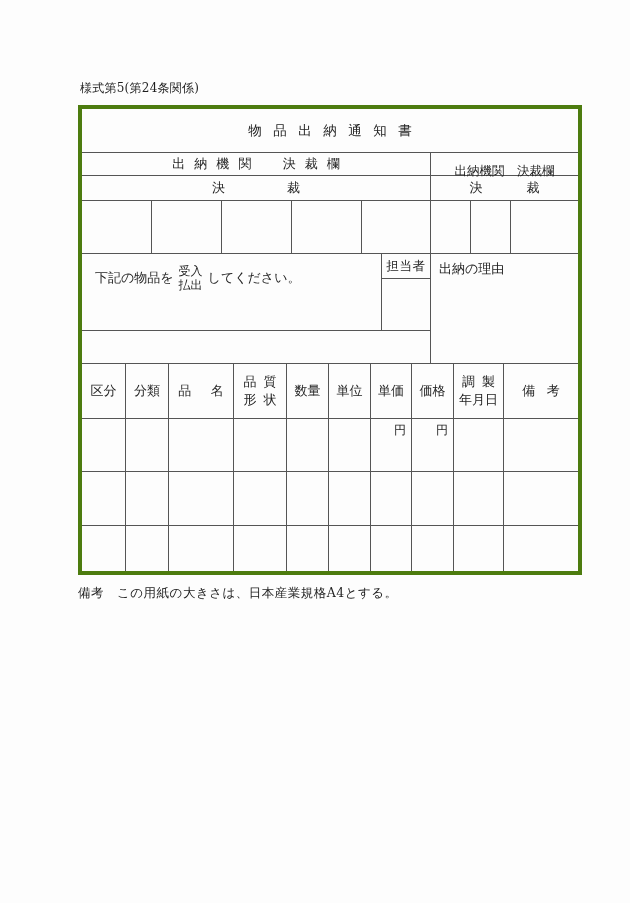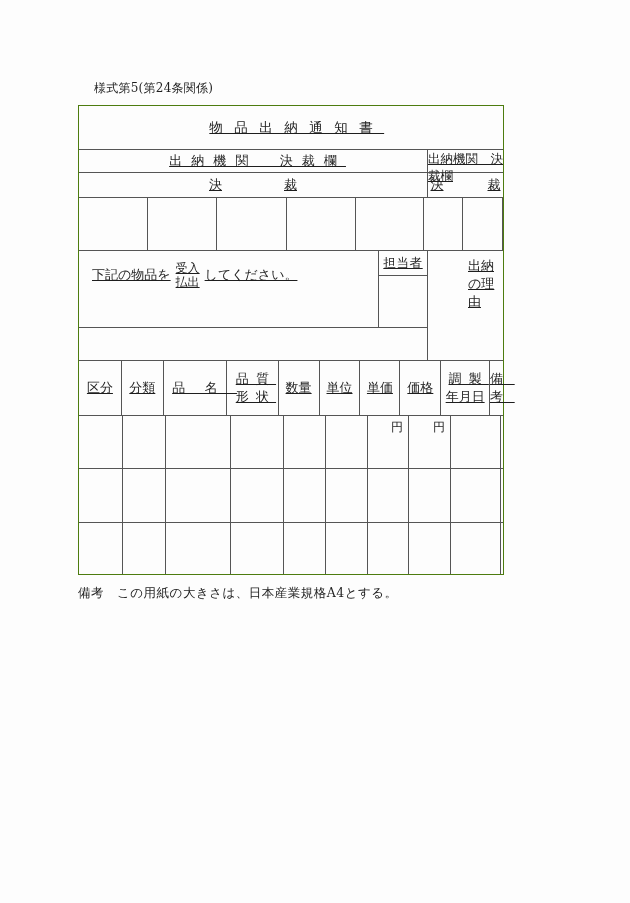--- a/index.html
+++ b/index.html
@@ -8,33 +8,32 @@
     position: relative;
     width: 630px;
     height: 903px;
     background: #fdfdfd;
     font-family: "DejaVu Serif", "Liberation Serif", serif;
     color: #1e1e1e;
     overflow: hidden;
   }
   .form-label {
     position: absolute;
-    left: 94px; top: 80px;
+    left: 80px; top: 80px;
     font-size: 12px;
     letter-spacing: 0.02em;
   }
   .main-table {
     position: absolute;
     left: 78px; top: 105px;
-    width: 426px; height: 470px;
-    border: 1px solid #4d7c0f;
+    width: 504px; height: 470px;
+    border: 4px solid #4d7c0f;
     display: flex;
     flex-direction: column;
     font-size: 13px;
-    text-decoration: underline;
   }
   .bb { border-bottom: 1px solid #555; }
   .br { border-right: 1px solid #555; }
   .row { display: flex; flex-shrink: 0; }
 
   .row-title { height: 44px; display: flex; align-items: center; justify-content: center; }
   .title-text { font-size: 13.5px; letter-spacing: 0.85em; margin-right: -0.85em; }
 
   .row-agency { height: 23px; }
   .agency-left {
@@ -50,21 +49,21 @@
   .row-kessai { height: 25px; }
   .kessai-left { width: 349px; display: flex; align-items: center; justify-content: center; gap: 62px; }
   .kessai-right { flex: 1; display: flex; align-items: center; justify-content: center; gap: 44px; }
 
   .row-approval { height: 53px; }
   .ap-cell { height: 100%; }
   .ap1 { width: 70px; } .ap2 { width: 70px; } .ap3 { width: 70px; } .ap4 { width: 70px; }
   .ap5 { width: 69px; }
   .ap6 { width: 40px; } .ap7 { width: 40px; } .ap8 { flex: 1; }
 
-  .row-middle { height: 110px; gap: 32px; }
+  .row-middle { height: 110px; }
   .mid-left { width: 349px; border-right: 1px solid #555; display: flex; flex-direction: column; }
   .mid-upper { height: 77px; border-bottom: 1px solid #555; display: flex; }
   .msg-cell {
     flex: 1; border-right: 1px solid #555;
     display: flex; align-items: center;
     padding: 0 0 28px 13px;
   }
   .choice-stack {
     display: inline-flex; flex-direction: column;
     font-size: 12px; line-height: 1.18;

